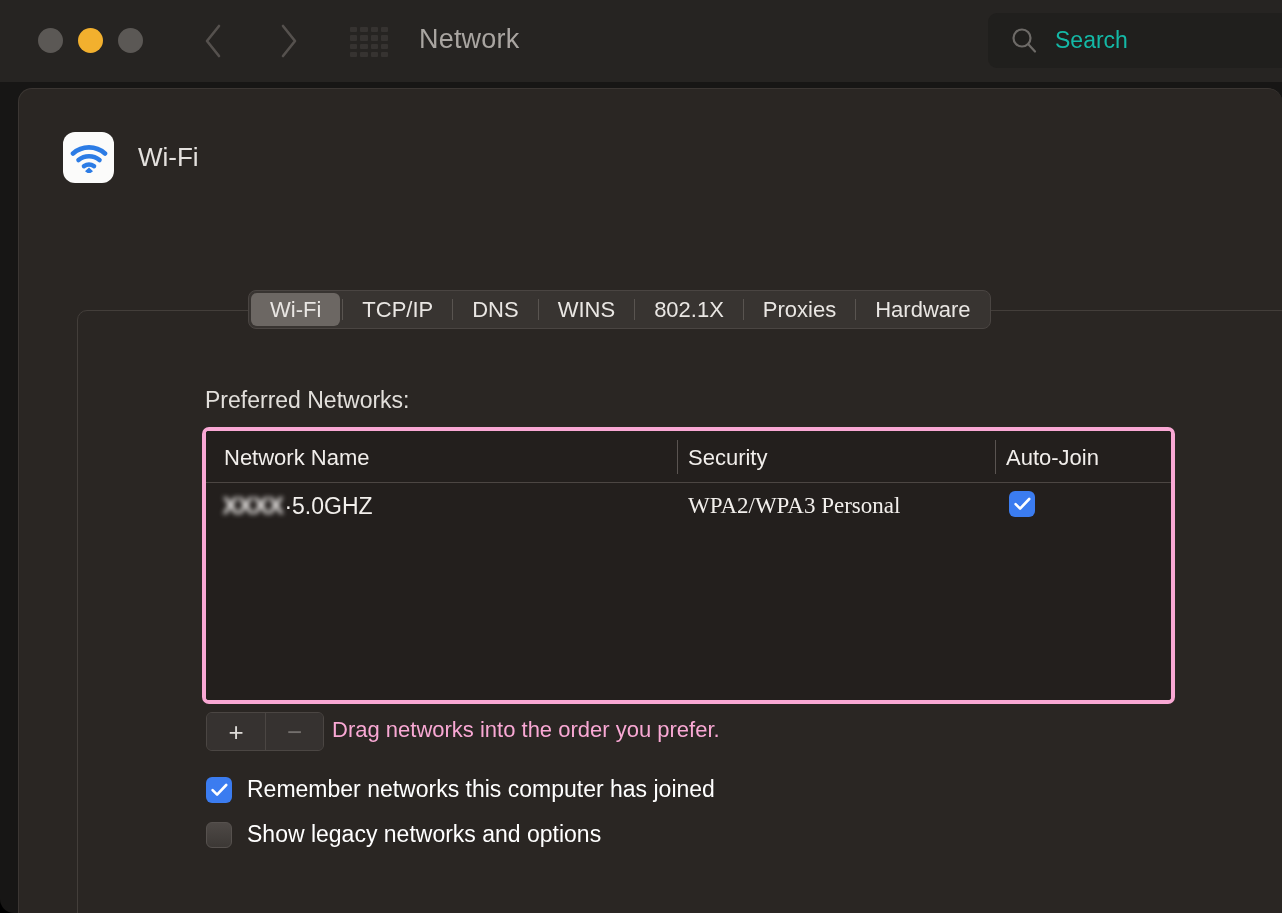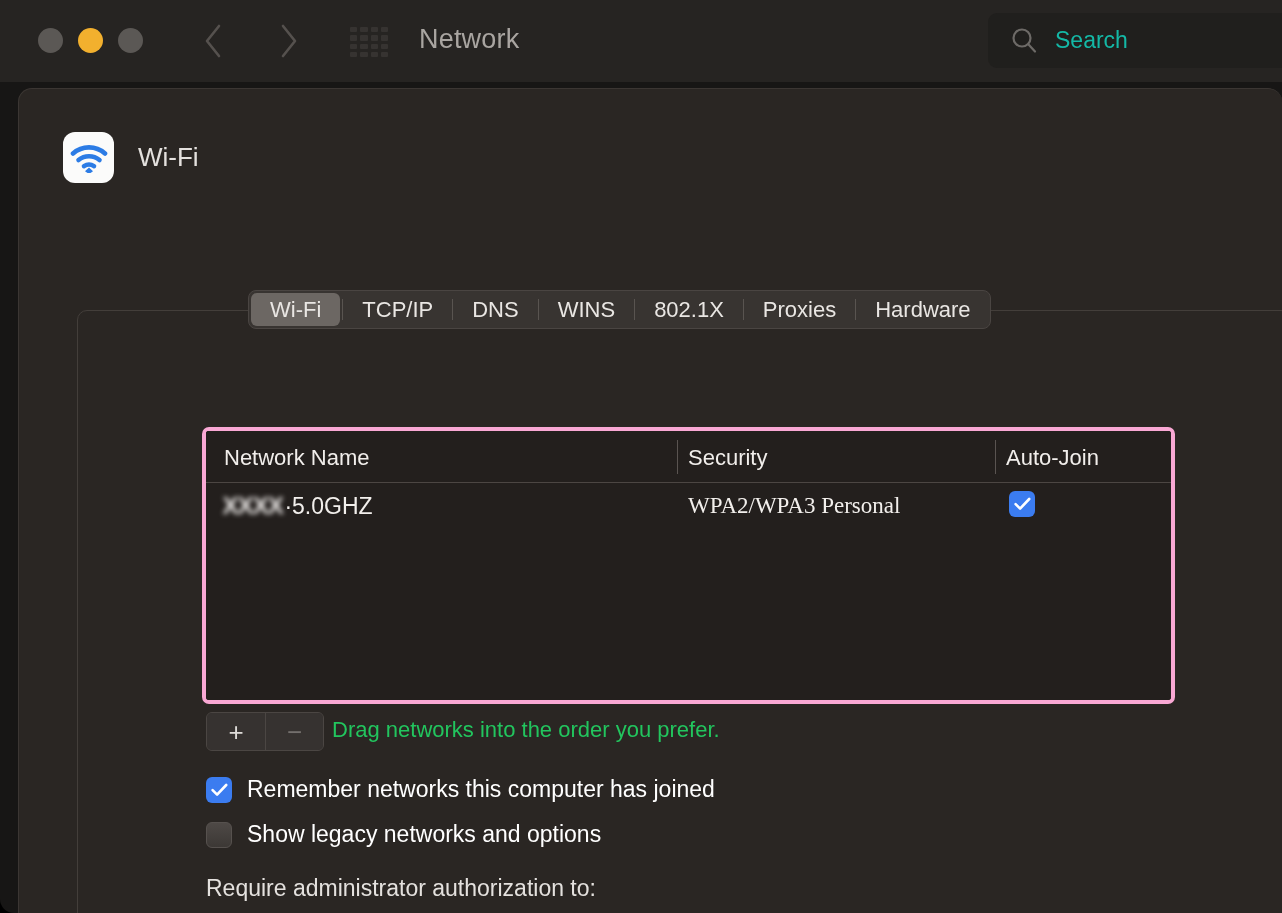--- a/index.html
+++ b/index.html
@@ -273,21 +273,21 @@
     line-height: 1;
     background: #363230;
   }
   .ar-plus  { color: #dedbd8; }
   .ar-minus { color: #74706d; border-left: 1px solid #4b4643; }
 
   .drag-hint {
     position: absolute;
     left: 254px; top: 406px;
     font-size: 22px;
-    color: #22c55e;
+    color: #f9a8d4;
   }
 
   
   .cbrow {
     position: absolute;
     display: flex;
     align-items: center;
     gap: 15px;
   }
   .cb {
@@ -387,20 +387,21 @@
           <path d="M8.5 17 A16.5 16.5 0 0 1 29.5 17" fill="none" stroke="#2c7ce5" stroke-width="4.6" stroke-linecap="round"></path>
           <path d="M14 23.2 A9 9 0 0 1 24 23.2" fill="none" stroke="#2c7ce5" stroke-width="4.6" stroke-linecap="round"></path>
           <path d="M19 24.5 L23 28.3 L19 31 L15 28.3 Z" fill="#2c7ce5"></path>
         </svg>
       </div>
       <div class="wifi-label">Wi-Fi</div>
     </div>
 
     <div class="tabcontent">
 
+      <div class="section-label">Preferred Networks:</div>
 
       <div class="table-focus">
         <div class="table-inner">
 
           <div class="thead">
             <div class="th th-name">Network Name</div>
             <div class="th-divider thd-1"></div>
             <div class="th th-sec">Security</div>
             <div class="th-divider thd-2"></div>
             <div class="th th-join">Auto-Join</div>
@@ -438,21 +439,20 @@
           </svg>
         </span>
         <span class="cb-label">Remember networks this computer has joined</span>
       </div>
 
       <div class="cbrow row-legacy">
         <span class="cb off"></span>
         <span class="cb-label">Show legacy networks and options</span>
       </div>
 
-      <div class="admin-label">Require administrator authorization to:</div>
 
     </div>
 
     <div class="tabbar">
       <div class="tab selected">Wi-Fi</div>
       <div class="tab-sep"></div>
       <div class="tab">TCP/IP</div>
       <div class="tab-sep"></div>
       <div class="tab">DNS</div>
       <div class="tab-sep"></div>

